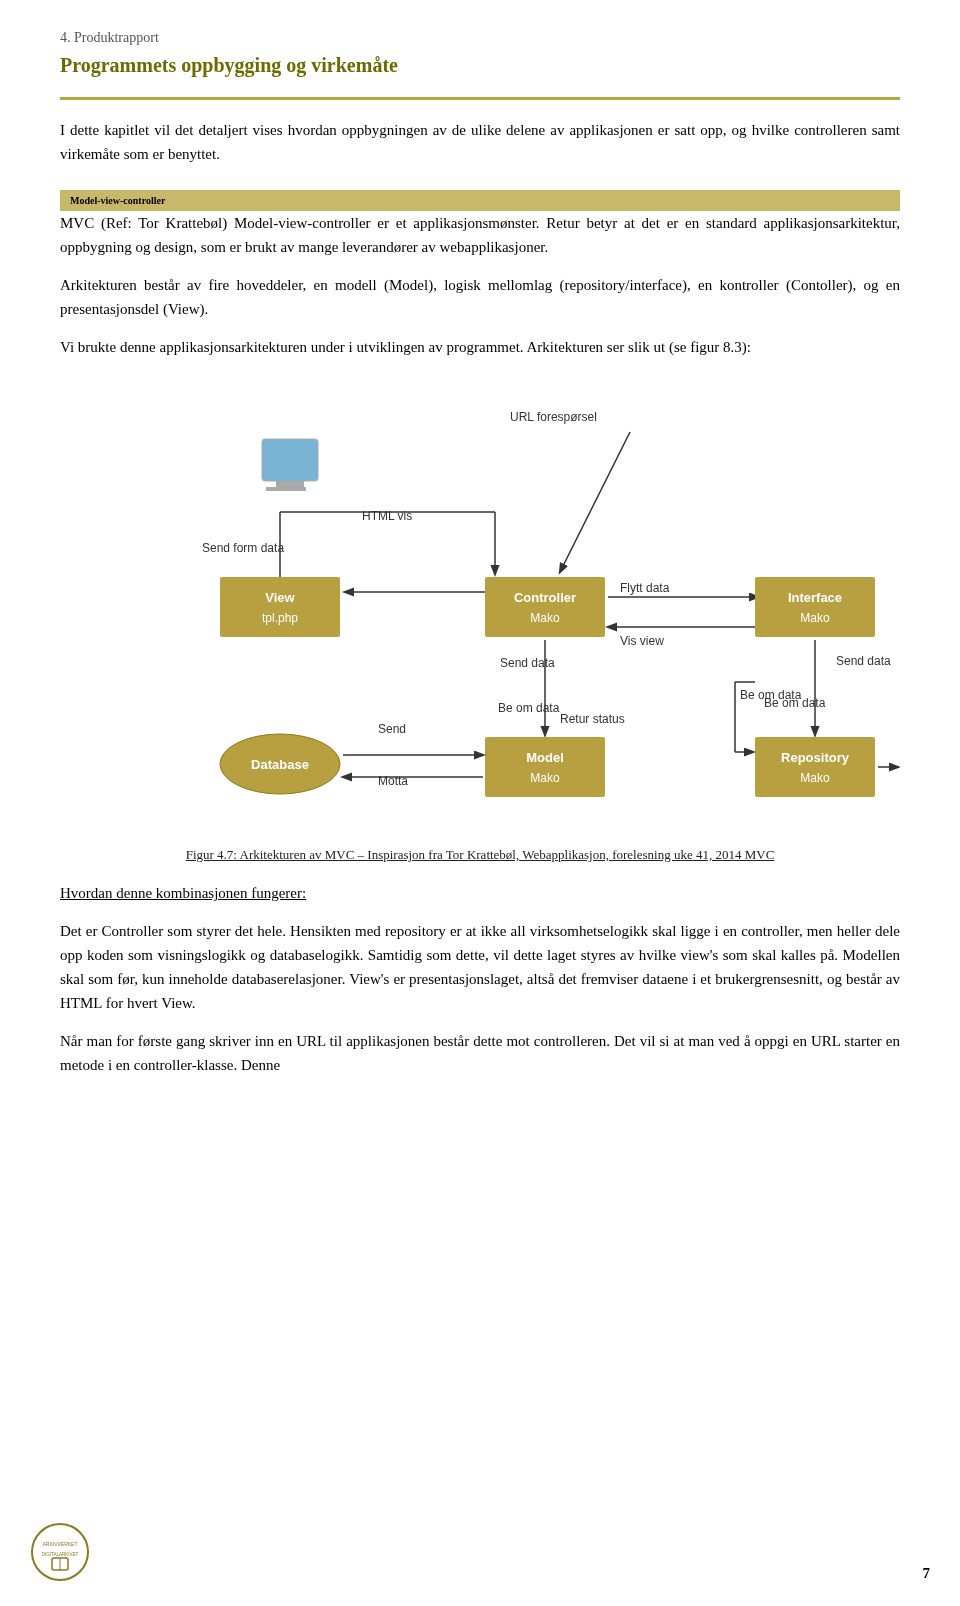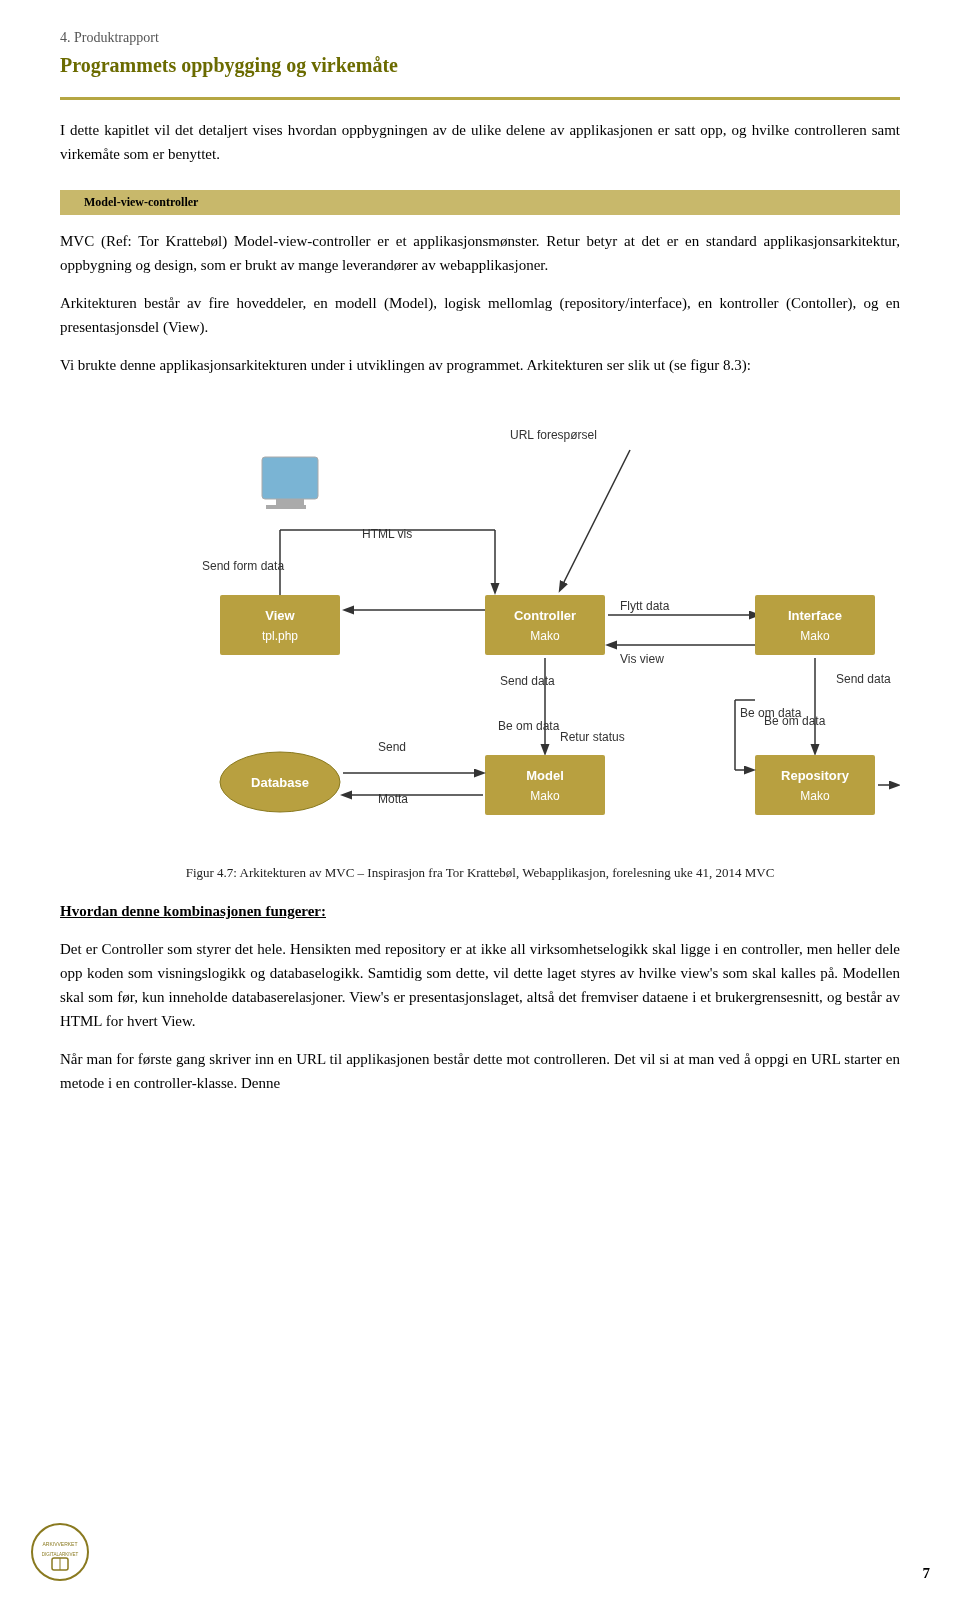--- a/index.html
+++ b/index.html
@@ -29,44 +29,44 @@
       width: 100%;
     }
     .body-text {
       font-size: 15px;
       line-height: 1.6;
       text-align: justify;
       margin-bottom: 14px;
     }
     .subsection-heading {
       background: #c8b86b;
-      padding: 5px 24px;
-      font-size: 12px;
+      padding: 5px 10px;
+      font-size: 10px;
       font-weight: bold;
-      margin-bottom: 14px;
       margin-top: 10px;
       display: inline-block;
       width: 100%;
     }
     .diagram-container {
       margin: 18px auto 10px auto;
       width: 100%;
       display: flex;
       justify-content: flex-end;
     }
     .diagram-svg-wrap {
       width: 700px;
       height: 460px;
       position: relative;
     }
     .fig-caption {
       font-size: 13px;
       text-align: center;
       margin-bottom: 18px;
       color: #222;
+      text-decoration: underline;
     }
     .footer-area {
       position: absolute;
       bottom: 24px;
       left: 0;
       right: 0;
       display: flex;
       align-items: flex-end;
       justify-content: space-between;
       padding: 0 30px;
@@ -194,21 +194,21 @@
       <line x1="535" y1="375" x2="553" y2="375" stroke="#333" stroke-width="1.5" marker-end="url(#arrow)"></line>
     </svg>
   </div>
 </div>
 
 
 <p class="fig-caption">Figur 4.7: Arkitekturen av MVC – Inspirasjon fra Tor Krattebøl, Webapplikasjon, forelesning uke 41, 2014 MVC</p>
 
 
 <p class="body-text">
-  <span style="text-decoration: underline; font-weight: bold;">Hvordan denne kombinasjonen fungerer:</span>
+  <span style="text-decoration: underline; font-weight: normal;">Hvordan denne kombinasjonen fungerer:</span>
 </p>
 
 
 <p class="body-text">Det er Controller som styrer det hele. Hensikten med repository er at ikke all virksomhetselogikk skal ligge i en controller, men heller dele opp koden som visningslogikk og databaselogikk. Samtidig som dette, vil dette laget styres av hvilke view's som skal kalles på. Modellen skal som før, kun inneholde databaserelasjoner. View's er presentasjonslaget, altså det fremviser dataene i et brukergrensesnitt, og består av HTML for hvert View.</p>
 
 
 <p class="body-text">Når man for første gang skriver inn en URL til applikasjonen består dette mot controlleren. Det vil si at man ved å oppgi en URL starter en metode i en controller-klasse. Denne</p>
 
 
 <div class="footer-area">

